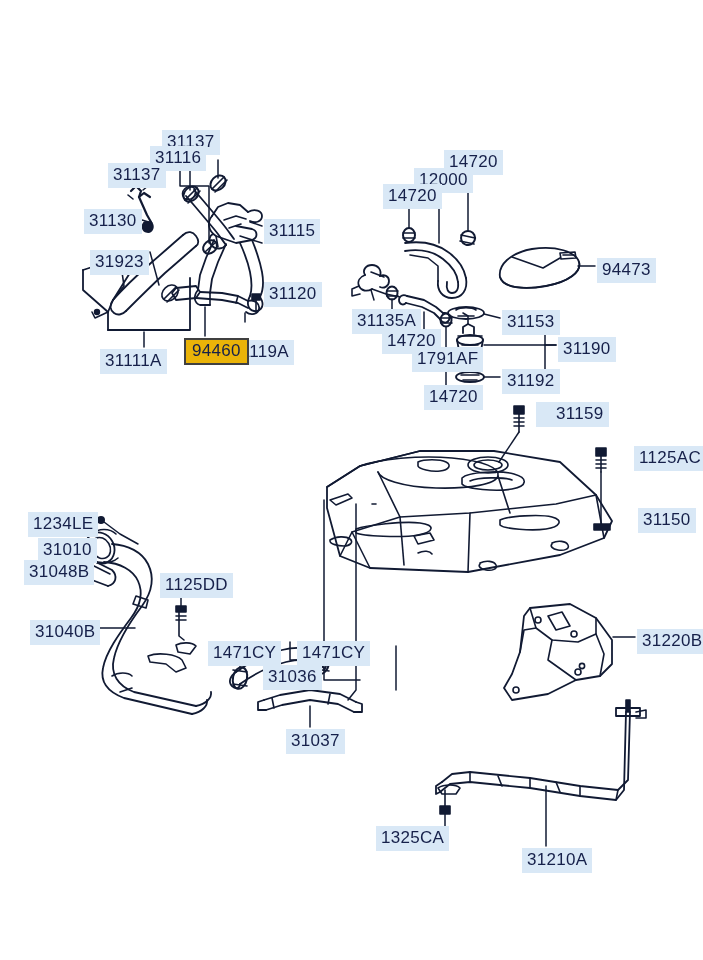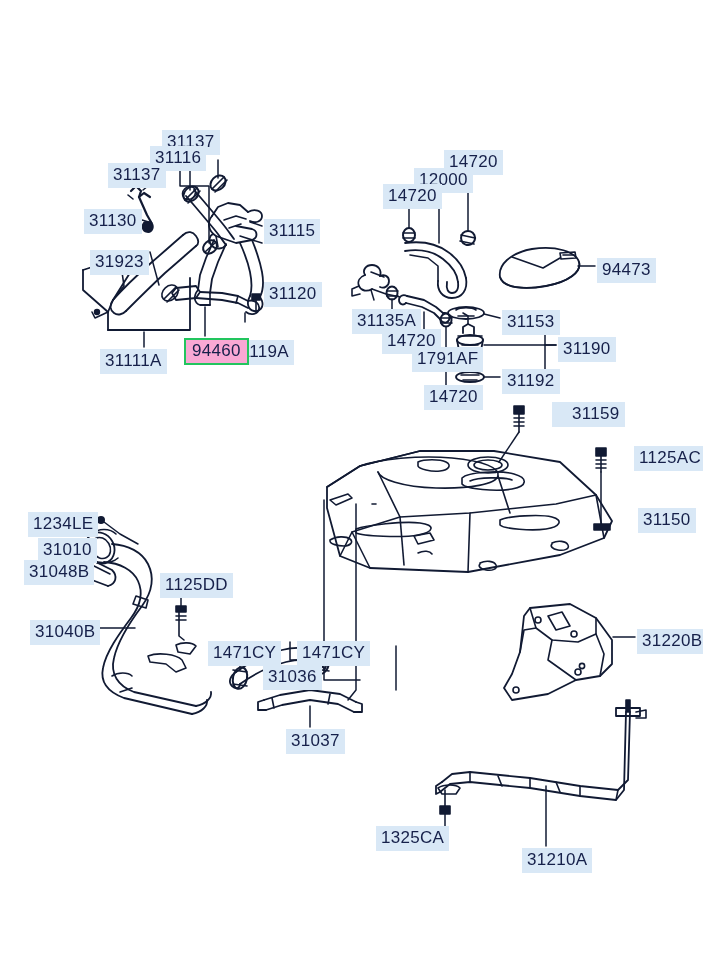--- a/index.html
+++ b/index.html
@@ -19,22 +19,22 @@
     background:#d9e8f6;
     color:#16204a;
     font-size:17px;
     letter-spacing:0.3px;
     line-height:20px;
     padding:2px 5px 3px 5px;
     white-space:nowrap;
     font-family:"Liberation Sans", sans-serif;
   }
   .lbl.hl{
-    background:#f9a8d4;
-    border:2px solid #22c55e;
+    background:#eab308;
+    border:2px solid #404040;
     padding:1px 6px 2px 6px;
     color:#16204a;
   }
 </style>
 </head>
 <body>
 
 <div id="sheet">
 
   <svg id="artwork" viewBox="0 0 703 960" xmlns="http://www.w3.org/2000/svg">
@@ -390,21 +390,21 @@
       <div class="lbl" style="left: 414px; top: 168px;">12000</div>
       <div class="lbl" style="left: 383px; top: 184px;">14720</div>
       <div class="lbl" style="left: 597px; top: 258px;">94473</div>
       <div class="lbl" style="left: 352px; top: 309px;">31135A</div>
       <div class="lbl" style="left: 382px; top: 329px;">14720</div>
       <div class="lbl" style="left: 412px; top: 347px;">1791AF</div>
       <div class="lbl" style="left: 502px; top: 310px;">31153</div>
       <div class="lbl" style="left: 558px; top: 337px;">31190</div>
       <div class="lbl" style="left: 502px; top: 369px;">31192</div>
       <div class="lbl" style="left: 424px; top: 385px;">14720</div>
-      <div class="lbl" style="left: 552px; top: 402px; padding-left: 20px;">31159</div>
+      <div class="lbl" style="left: 536px; top: 402px; padding-left: 20px;">31159</div>
       <div class="lbl" style="left: 634px; top: 446px;">1125AC</div>
       <div class="lbl" style="left: 638px; top: 508px;">31150</div>
       <div class="lbl" style="left: 28px; top: 512px;">1234LE</div>
       <div class="lbl" style="left: 38px; top: 538px; text-align: center;">31010</div>
       <div class="lbl" style="left: 24px; top: 560px;">31048B</div>
       <div class="lbl" style="left: 160px; top: 573px;">1125DD</div>
       <div class="lbl" style="left: 30px; top: 620px;">31040B</div>
       <div class="lbl" style="left: 208px; top: 641px;">1471CY</div>
       <div class="lbl" style="left: 263px; top: 626px; margin-top: 39px;">31036</div>
       <div class="lbl" style="left: 297px; top: 641px;">1471CY</div>

